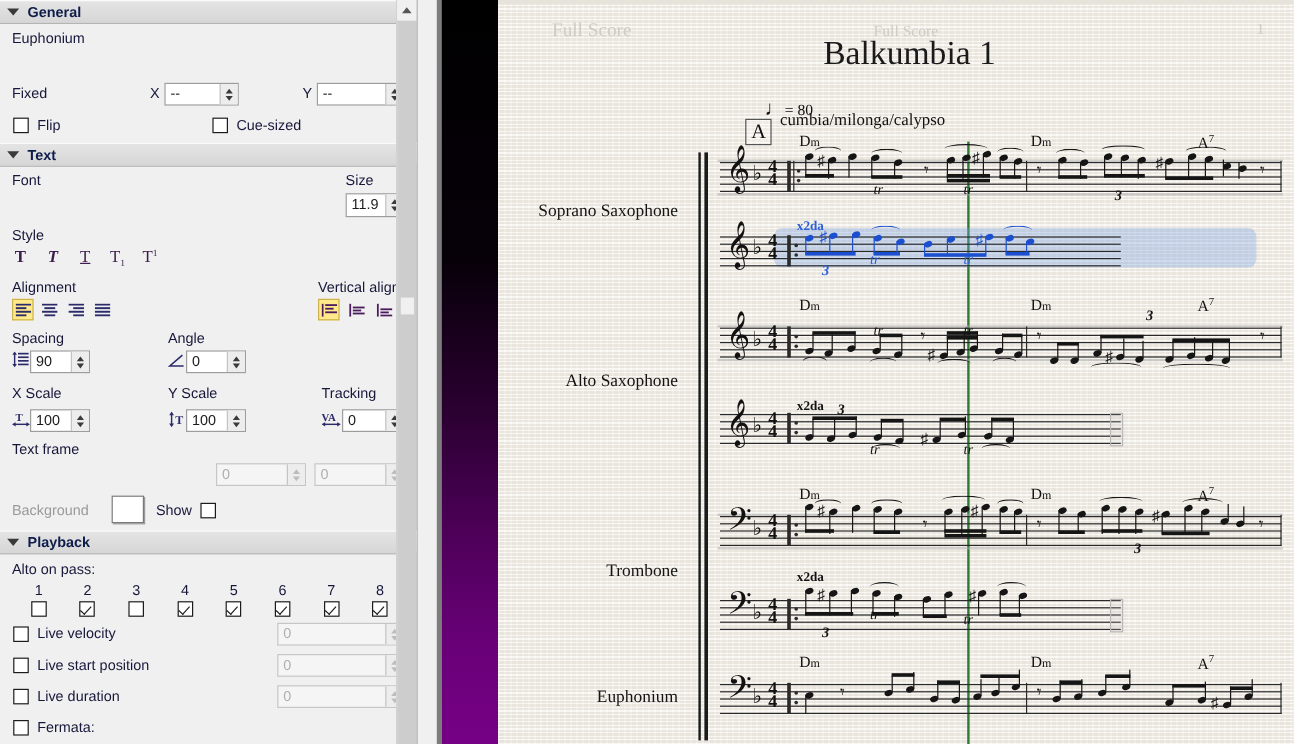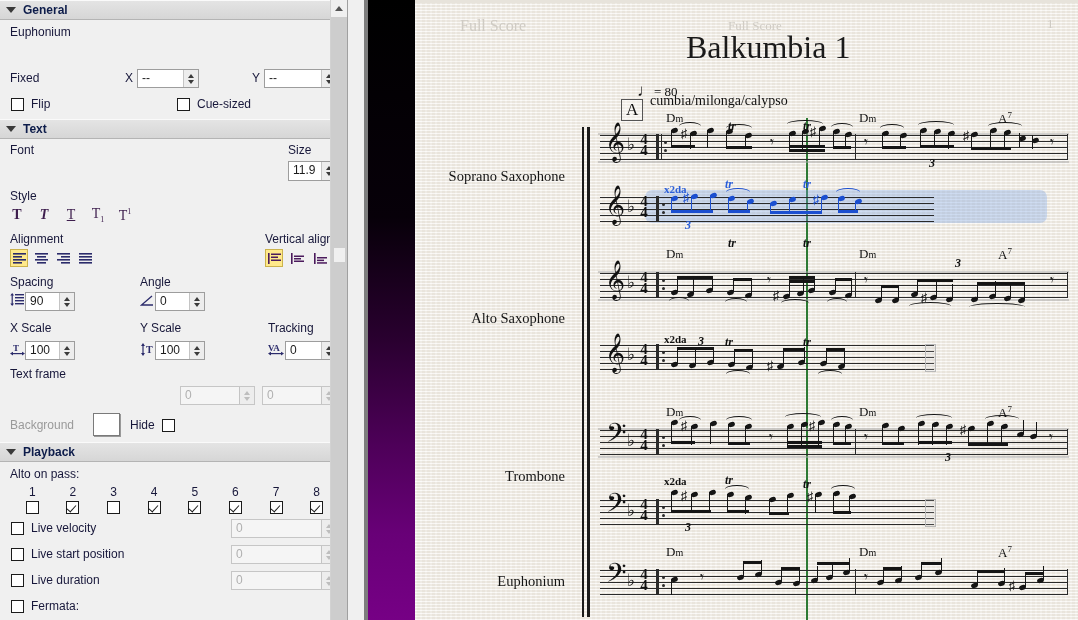--- a/index.html
+++ b/index.html
@@ -117,21 +117,21 @@
   #score-top-edge{position:absolute;left:0;top:0;width:663px;height:3px;background:#e7e3db;}
   .hdr-watermark{position:absolute;color:#cfcbc4;font-family:"Liberation Serif",serif;}
   .title{position:absolute;font-family:"Liberation Serif",serif;color:#1a1a1a;}
   .pagenum{position:absolute;color:#cfcbc4;font-family:"Liberation Serif",serif;font-size:13px;}
   .instname{position:absolute;font-family:"Liberation Serif",serif;font-size:14.5px;color:#141414;
             text-align:right;white-space:nowrap;}
   .chord{position:absolute;font-family:"Liberation Serif",serif;font-size:13px;color:#111;}
   .chord sup{font-size:9px;}
   .chord .mm{font-size:10px;}
   .trill{position:absolute;font-family:"Liberation Serif",serif;font-style:italic;
-         font-weight:bold;font-size:12px;color:#111;}
+         font-weight:normal;font-size:12px;color:#111;margin-top:32px;}
   .trill.blue{color:#2b5fd9;}
   .tuplet{position:absolute;font-family:"Liberation Serif",serif;font-style:italic;
           font-weight:bold;font-size:12px;color:#111;}
   .tuplet.blue{color:#2b5fd9;}
   .x2da{position:absolute;font-family:"Liberation Serif",serif;font-weight:bold;font-size:11px;color:#111;}
   .x2da.blue{color:#2b5fd9;}
   .tempo{position:absolute;font-family:"Liberation Serif",serif;font-size:13px;color:#111;}
   .styletxt{position:absolute;font-family:"Liberation Serif",serif;font-size:14px;color:#111;}
   .rehearsal{position:absolute;font-family:"Liberation Serif",serif;font-size:17px;color:#111;
              border:1px solid #555;padding:0 4px;background:rgba(255,255,255,0.25);line-height:20px;}
@@ -431,21 +431,21 @@
       <div class="val">0</div>
       <div class="arrows">
           <i class="ar-u"></i>
           <i class="ar-d"></i>
         </div>
     </div>
 
     <div class="row lbl dim" style="left:10px;top:418px;">Background</div>
     <span class="row swatch" style="left:93px;top:413px;"></span>
     <div class="row cbrow" style="left:130px;top:418px;">
-      <span class="lbl">Hide</span>
+      <span class="lbl">Show</span>
       <span class="cb"></span>
     </div>
 
     <div class="sec-header" style="position:absolute;left:0;top:442px;width:347px;">
       <span class="tri"></span>
       <span>Playback</span>
     </div>
 
     <div class="row lbl" style="left:10px;top:467px;">Alto on pass:</div>
 
@@ -537,21 +537,21 @@
   <div id="strip-l"></div>
   <div id="strip"></div>
 
   <div id="score">
     <div id="paper"></div>
     <div id="score-top-edge"></div>
 
     <div class="hdr-watermark" style="left:45px;top:17px;font-size:16px;">Full Score</div>
     <div class="hdr-watermark" style="left:313px;top:18px;font-size:13px;">Full Score</div>
     <div class="pagenum" style="left:632px;top:16px;">1</div>
-    <div class="title" style="left:271px;top:29px;font-size:32px;">Balkumbia 1</div>
+    <div class="title" style="left:271px;top:29px;font-size:28px;">Balkumbia 1</div>
 
     <div class="tempo" style="left:222px;top:81px;">
       <span style="font-size:17px;">♩</span><span>= 80</span>
     </div>
     <div class="styletxt" style="left:235px;top:93px;">cumbia/milonga/calypso</div>
     <div class="rehearsal" style="left:206px;top:99px;">A</div>
 
     <div class="greenline" style="left:391px;top:118px;height:502px;"></div>
 
     <div class="sysbrace" style="left:172px;top:127px;width:2.5px;height:490px;"></div>

